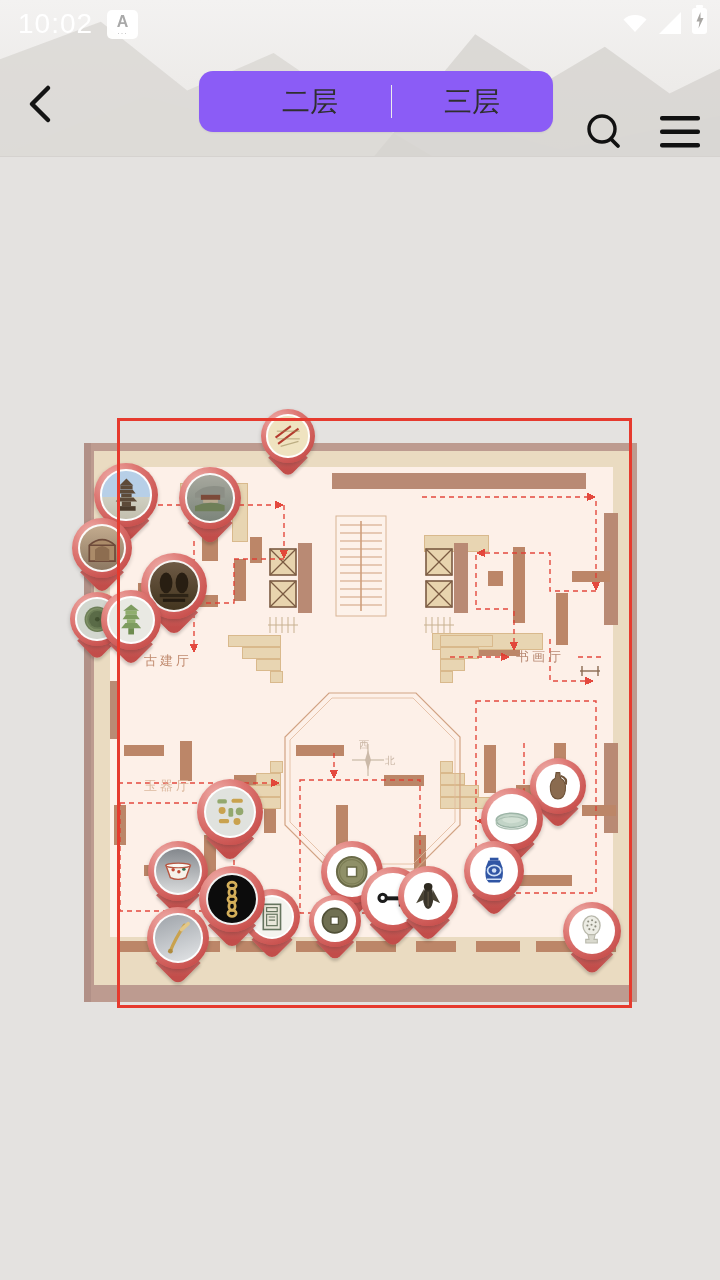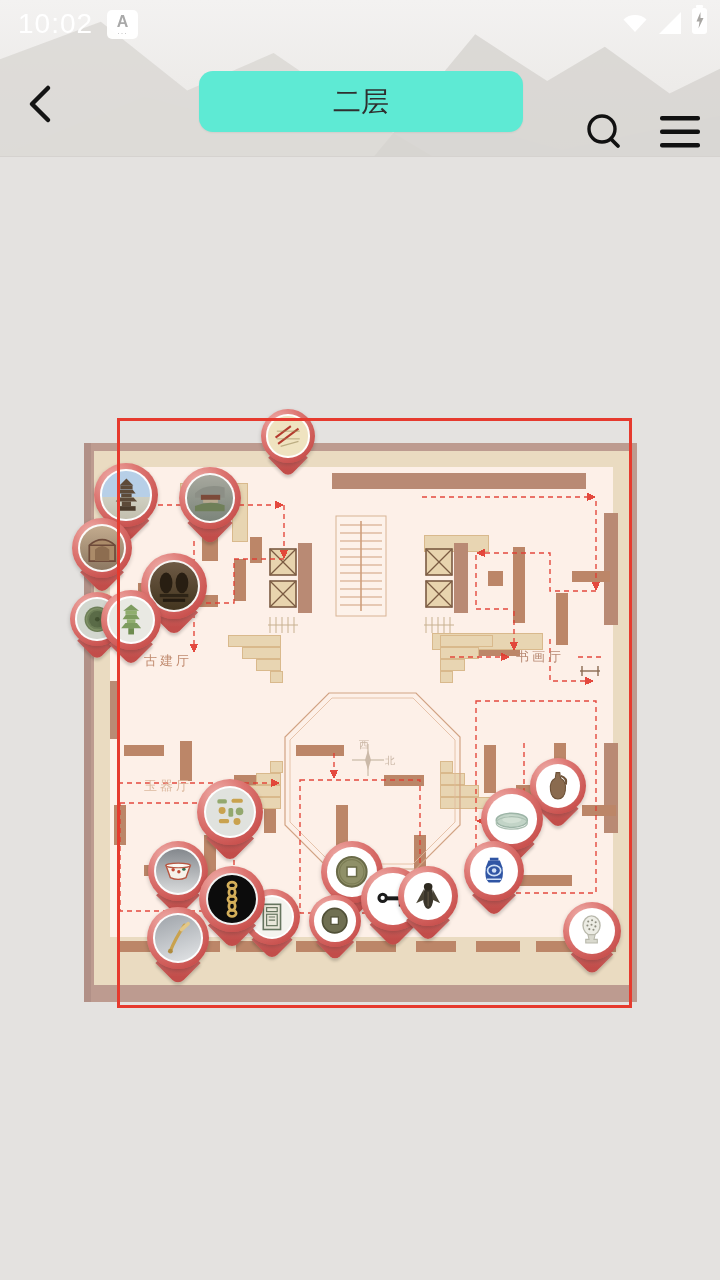--- a/index.html
+++ b/index.html
@@ -29,22 +29,22 @@
     background:rgba(255,255,255,.95);display:flex;flex-direction:column;align-items:center;justify-content:center;
   }
   .ime-badge .a{font-size:16px;font-weight:700;color:#a9a9a9;line-height:14px;}
   .ime-badge .dots{font-size:9px;color:#c4c4c4;line-height:5px;letter-spacing:1px;}
   .sb-icons{position:absolute;right:12px;top:9px;display:flex;align-items:flex-end;gap:8px;height:30px;}
 
   
   .header{position:absolute;left:0;top:58px;width:720px;height:92px;z-index:30;}
   .back-btn{position:absolute;left:14px;top:18px;width:52px;height:56px;display:flex;align-items:center;justify-content:center;}
   .tabbar{
-    position:absolute;left:199px;top:13px;width:324px;height:61px;background:#5eead4;border-radius:14px;
-    display:flex;box-shadow:0 1px 2px rgba(0,0,0,.06);
+    position:absolute;left:199px;top:13px;width:324px;height:61px;background:#8b5cf6;border-radius:14px;
+    display:flex;box-shadow:0 1px 2px rgba(0,0,0,.06);padding-left:30px;
   }
   .tab{
     flex:1;display:flex;align-items:center;justify-content:center;
     font-size:28px;color:#2f2f2f;position:relative;
   }
   .tab + .tab::before{content:"";position:absolute;left:0;top:14px;bottom:14px;width:1px;background:#ececec;}
   .tab.selected{background:var(--accent,#c8813c);color:#fff;border-radius:0 14px 14px 0;}
   .tab.selected::before{display:none;}
   .search-btn{position:absolute;left:578px;top:74px;width:52px;height:52px;transform:translateY(-50%);margin-top:0;}
   .search-btn,.menu-btn{display:flex;align-items:center;justify-content:center;}
@@ -128,20 +128,21 @@
 </div>
 
 <div class="header">
   <div class="back-btn">
     <svg width="30" height="40" viewBox="0 0 30 40">
         <polyline points="23,4 7,20 23,36" fill="none" stroke="#141414" stroke-width="4.5" stroke-linecap="round" stroke-linejoin="round"></polyline>
       </svg>
   </div>
   <div class="tabbar">
     <div class="tab">二层</div>
+    <div class="tab">三层</div>
   </div>
   <div class="search-btn">
     <svg width="40" height="40" viewBox="0 0 40 40">
       <circle cx="18" cy="17" r="13" fill="none" stroke="#111" stroke-width="3.4"></circle>
       <line x1="27.5" y1="27.5" x2="34" y2="34" stroke="#111" stroke-width="3.8" stroke-linecap="round"></line>
     </svg>
   </div>
   <div class="menu-btn">
     <svg width="42" height="36" viewBox="0 0 42 36">
       <rect x="1" y="2" width="40" height="4.5" rx="2" fill="#111"></rect>

